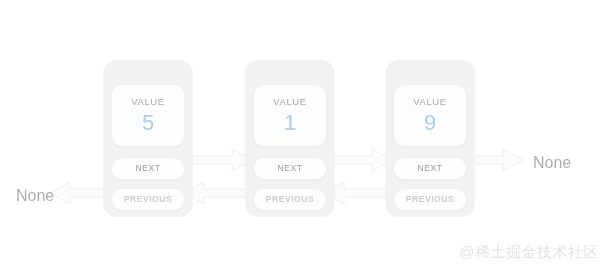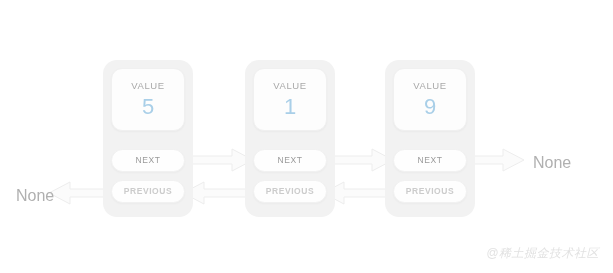--- a/index.html
+++ b/index.html
@@ -15,21 +15,21 @@
   
   .node{
     position:absolute;
     width:90px;height:157px;
     background:#f2f2f2;
     border-radius:14px;
     box-sizing:border-box;
     z-index:3;
   }
   .node-inner{
-    position:absolute;left:8px;top:8px;
+    position:absolute;left:8px;top:24px;
     width:74px;
   }
   .value-box{
     width:74px;height:63px;
     background:#fdfdfd;
     border:1px solid #f0f0f0;
     border-radius:11px;
     box-sizing:border-box;
     display:flex;flex-direction:column;
     align-items:center;justify-content:center;
@@ -51,21 +51,21 @@
 
   .pill{
     width:74px;height:23px;
     background:#fefefe;
     border:1px solid #f1f1f1;
     border-radius:12px;
     box-sizing:border-box;
     display:flex;align-items:center;justify-content:center;
     box-shadow:0 1px 2px rgba(0,0,0,0.03);
   }
-  .pill.next{margin-top:18px;}
+  .pill.next{margin-top:10px;}
   .pill.prev{margin-top:8px;font-weight:bold;}
   .pill-label{
     font-size:8.5px;
     letter-spacing:0.55px;
     line-height:1;
   }
   .next .pill-label{color:#9a9a9a;}
   .prev .pill-label{color:#cccccc;}
 
   
@@ -82,27 +82,26 @@
     color:#b0b0b0;
     line-height:1;
     z-index:4;
     white-space:nowrap;
   }
 
   
   .watermark{
     position:absolute;
     right:14px;bottom:14px;
-    font-size:12px;
+    font-size:15px;
     color:#e2e2e2;
     letter-spacing:0.5px;
     line-height:1;
     z-index:5;
     white-space:nowrap;
-    font-style:italic;
   }
 </style>
 </head>
 <body>
 
 <div id="stage">
 
   <div class="arrow" style="left:462px;top:148px;width:63px;height:24px;">
     <svg width="63" height="24" viewBox="0 0 63 24">
       <path d="M0,8 L41,8 L41,1 L62,12 L41,23 L41,16 L0,16 Z" fill="#fbfbfb" stroke="#ededed" stroke-width="1" stroke-linejoin="round"></path>

